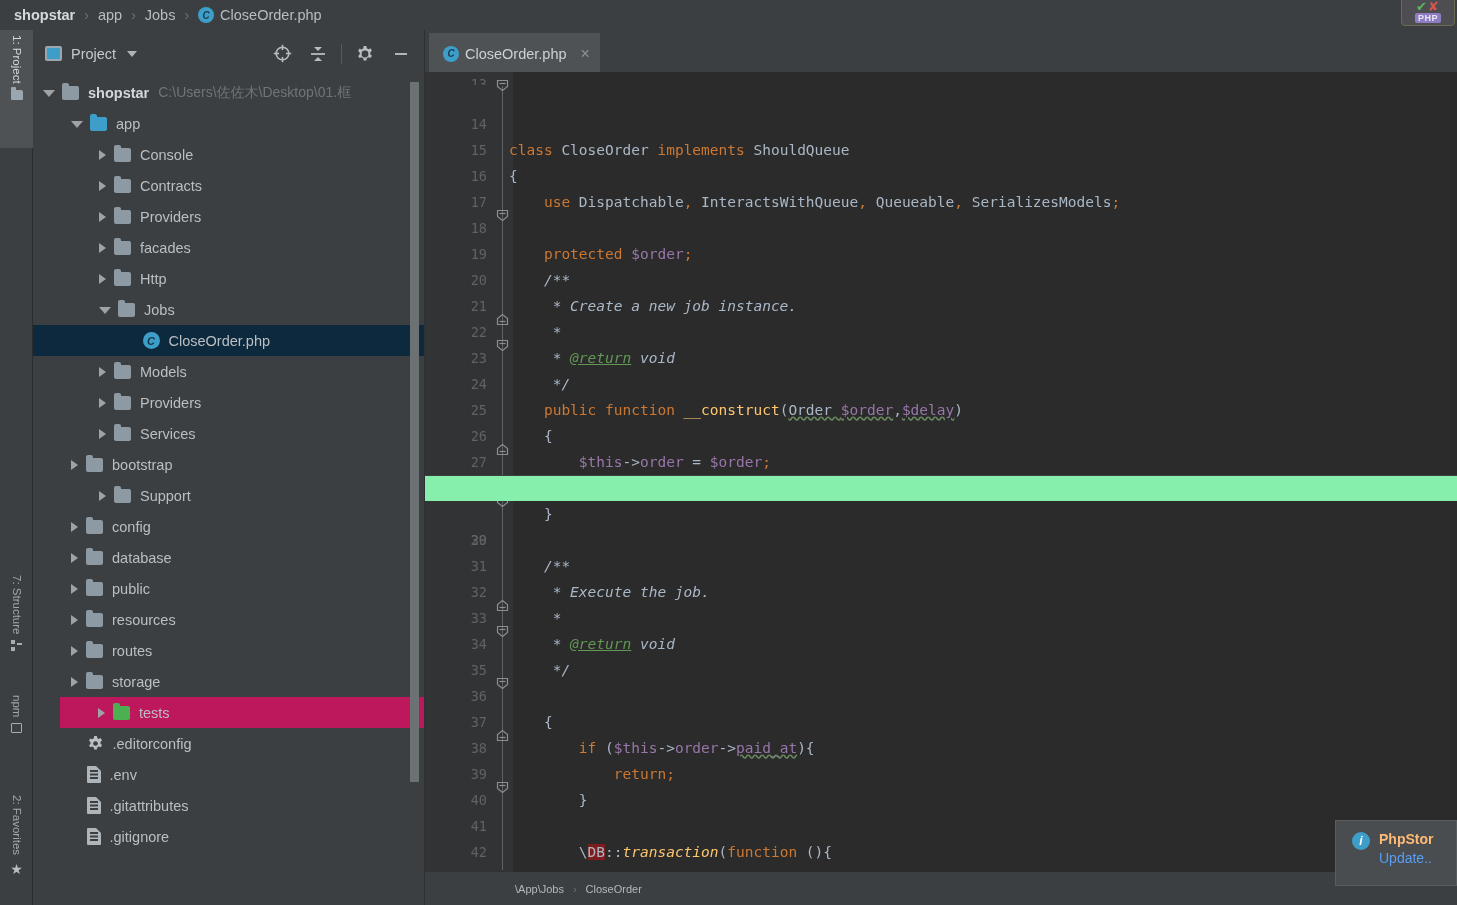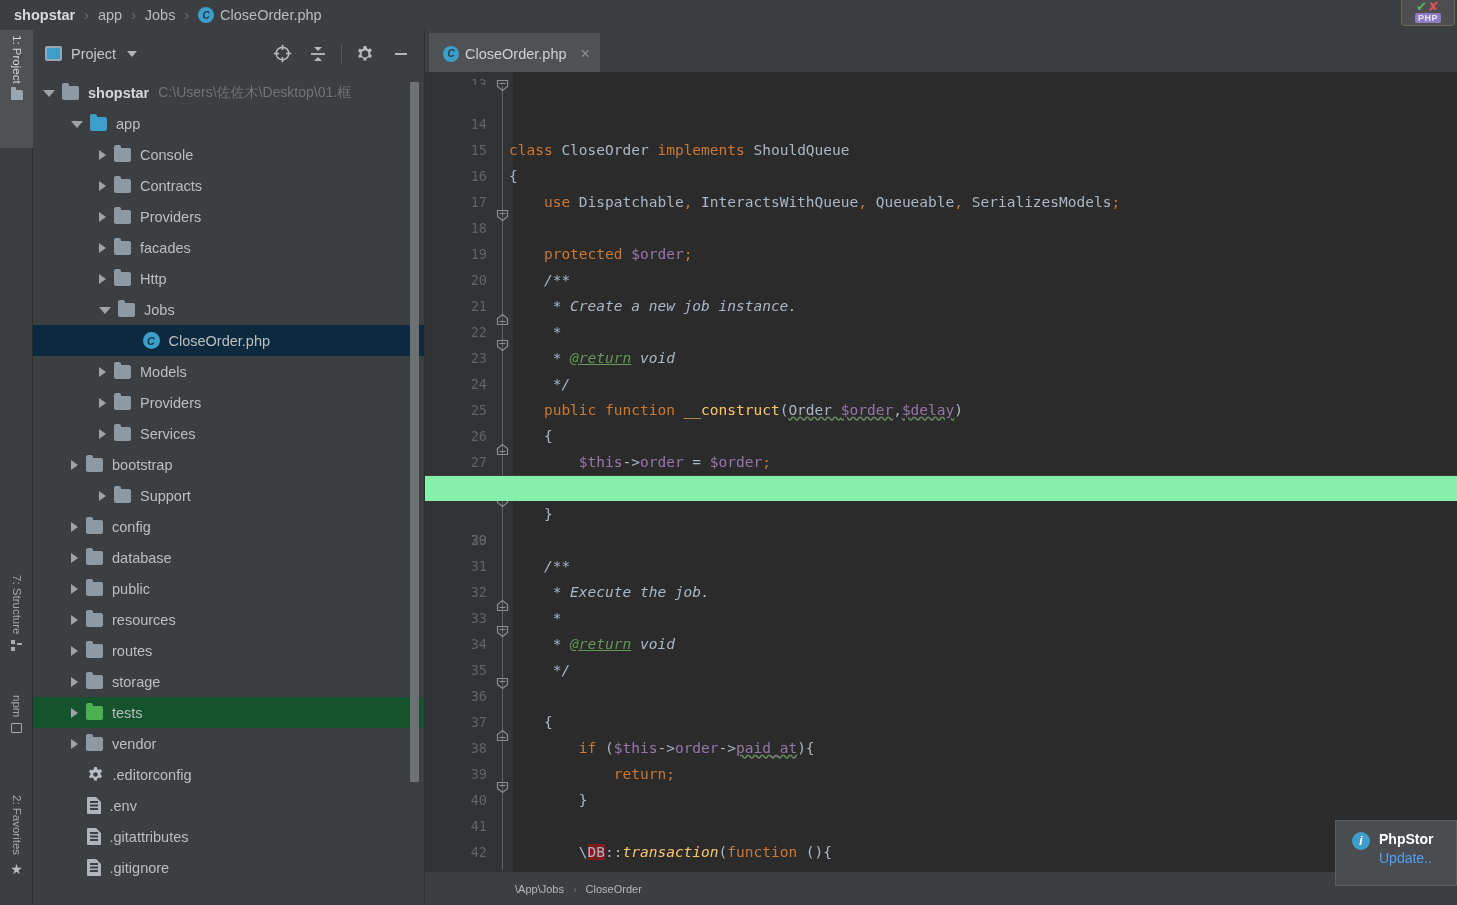--- a/index.html
+++ b/index.html
@@ -104,21 +104,21 @@
     overflow: hidden;
     font-size: 14.5px;
   }
   .trow {
     position: relative;
     height: 31px; display: flex; align-items: center;
     white-space: nowrap; color: #bbbfc2;
     padding-right: 10px;
   }
   .trow.sel { background: #0d293e; }
-  .trow.green { background: #14532d; }
+  .trow.green { background: #be185d; margin-left: 27px; }
   .arrow {
     width: 0; height: 0; flex: 0 0 auto;
     border-top: 5.5px solid transparent; border-bottom: 5.5px solid transparent;
     border-left: 7.5px solid #9fa3a6;
     margin-right: 8px;
   }
   .arrow.open {
     border-left: 6.5px solid transparent; border-right: 6.5px solid transparent;
     border-top: 7.5px solid #9fa3a6; border-bottom: 0;
     margin-right: 7px; margin-top: 2px;
@@ -250,21 +250,21 @@
     background: #4a4d4f; border: 1px solid #5a5d5f;
     padding: 10px 0 0 16px; overflow: hidden;
   }
   .balloon-row { display: flex; align-items: flex-start; }
   .info-ico {
     width: 18px; height: 18px; border-radius: 50%; background: #3d9ec9;
     color: #fff; font-size: 12px; font-weight: bold; font-style: italic;
     display: flex; align-items: center; justify-content: center; flex: 0 0 auto;
     margin-right: 9px; margin-top: 1px;
   }
-  .balloon-title { font-size: 14px; font-weight: bold; color: #ffffff; white-space: nowrap;}
+  .balloon-title { font-size: 14px; font-weight: bold; color: #fdba74; white-space: nowrap;}
   .balloon-link { font-size: 14px; color: #589df6; white-space: nowrap; margin-top: 3px; }
   .balloon-txtcol { display:flex; flex-direction: column; }
 </style>
 </head>
 <body>
 
 <div class="app">
 
   <div class="navbar">
     <span class="nav-crumb bold">shopstar</span>
@@ -449,25 +449,20 @@
         <span class="arrow"></span>
         <span class="folder"></span>
         <span class="tlabel">storage</span>
       </div>
       <div class="trow green" style="padding-left:38px">
         <span class="arrow"></span>
         <span class="folder greenf"></span>
         <span class="tlabel">tests</span>
       </div>
       <div class="trow" style="padding-left:38px">
-        <span class="arrow"></span>
-        <span class="folder"></span>
-        <span class="tlabel">vendor</span>
-      </div>
-      <div class="trow" style="padding-left:38px">
         <span class="arrow none"></span>
         <span class="gearico">
           <svg width="17" height="17" viewBox="0 0 18 18">
             <path d="M7.6 1h2.8l.4 2.2 1.7 1 2-.9 1.4 2.4-1.6 1.5v2l1.6 1.5-1.4 2.4-2-.9-1.7 1-.4 2.2H7.6l-.4-2.2-1.7-1-2 .9L2.1 11l1.6-1.5v-2L2.1 6 3.5 3.6l2 .9 1.7-1z" fill="#b9c0c5"></path>
             <circle cx="9" cy="9" r="2.5" fill="#3c3f41"></circle>
           </svg>
         </span>
         <span class="tlabel">.editorconfig</span>
       </div>
       <div class="trow" style="padding-left:38px">

